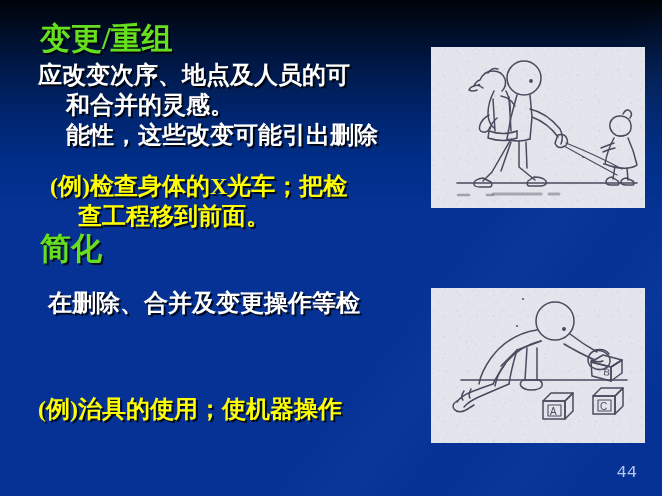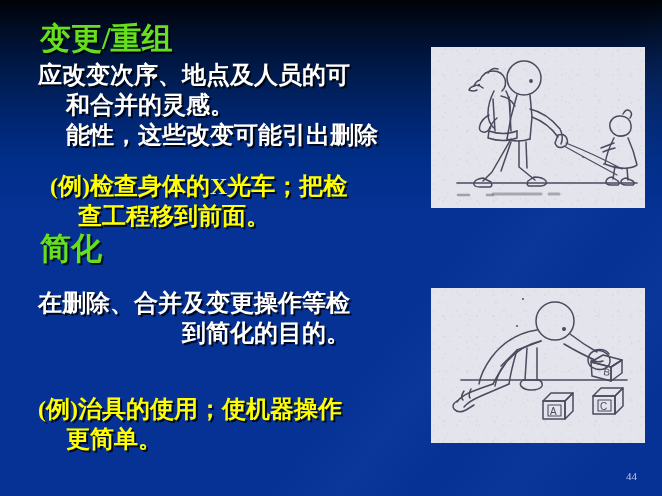--- a/index.html
+++ b/index.html
@@ -99,22 +99,22 @@
       radial-gradient(circle at 8% 91%,  rgba(150,150,165,.26) 0 1px, transparent 1px),
       radial-gradient(circle at 95% 12%, rgba(150,150,165,.22) 0 1px, transparent 1px);
     background-size: 23px 19px, 31px 27px, 17px 21px, 29px 23px, 19px 31px, 25px 17px, 33px 29px, 21px 25px;
   }
 
   .page-number {
     position: absolute;
     right: 25px;
     bottom: 14px;
     color: #b9c7e8;
-    font-family: Liberation Serif, serif;
-    font-size: 11px;
+    font-family: Liberation Mono, monospace;
+    font-size: 17px;
     font-weight: normal;
     z-index: 6;
   }
 </style>
 </head>
 <body>
 
 <div id="slide">
 
   <div class="text-col">
@@ -127,28 +127,26 @@
       <span class="ln ind">能性，这些改变可能引出删除</span>
     </div>
 
     <div class="example-text" style="left:50px; top:171px;">
       <span class="ln">(例)检查身体的X光车；把检</span>
       <span class="ln ind">查工程移到前面。</span>
     </div>
 
     <div class="heading" style="left:40px; top:232px;">简化</div>
 
-    <div class="body-text" style="left:38px; top:288px;text-align:right;">
+    <div class="body-text" style="left:48px; top:288px;">
       <span class="ln">在删除、合并及变更操作等检</span>
-      <span class="ln ind">到简化的目的。</span>
     </div>
 
     <div class="example-text" style="left:38px; top:382px;margin-top:12px;">
       <span class="ln">(例)治具的使用；使机器操作</span>
-      <span class="ln ind">更简单。</span>
     </div>
   </div>
 
   <div class="pic" style="left:431px; top:47px; width:214px; height:161px;">
     <svg width="214" height="161" viewBox="0 0 214 161">
       <g fill="none" stroke="#4a4a5e" stroke-width="1.5" stroke-linecap="round" stroke-linejoin="round">
 
         <path d="M26 136 L206 136" stroke-width="1.6"></path>
 
         <path d="M27 148 L38 148 M56 148 L62 148" stroke-width="2.6" stroke="#6a6a7c" opacity=".55"></path>

